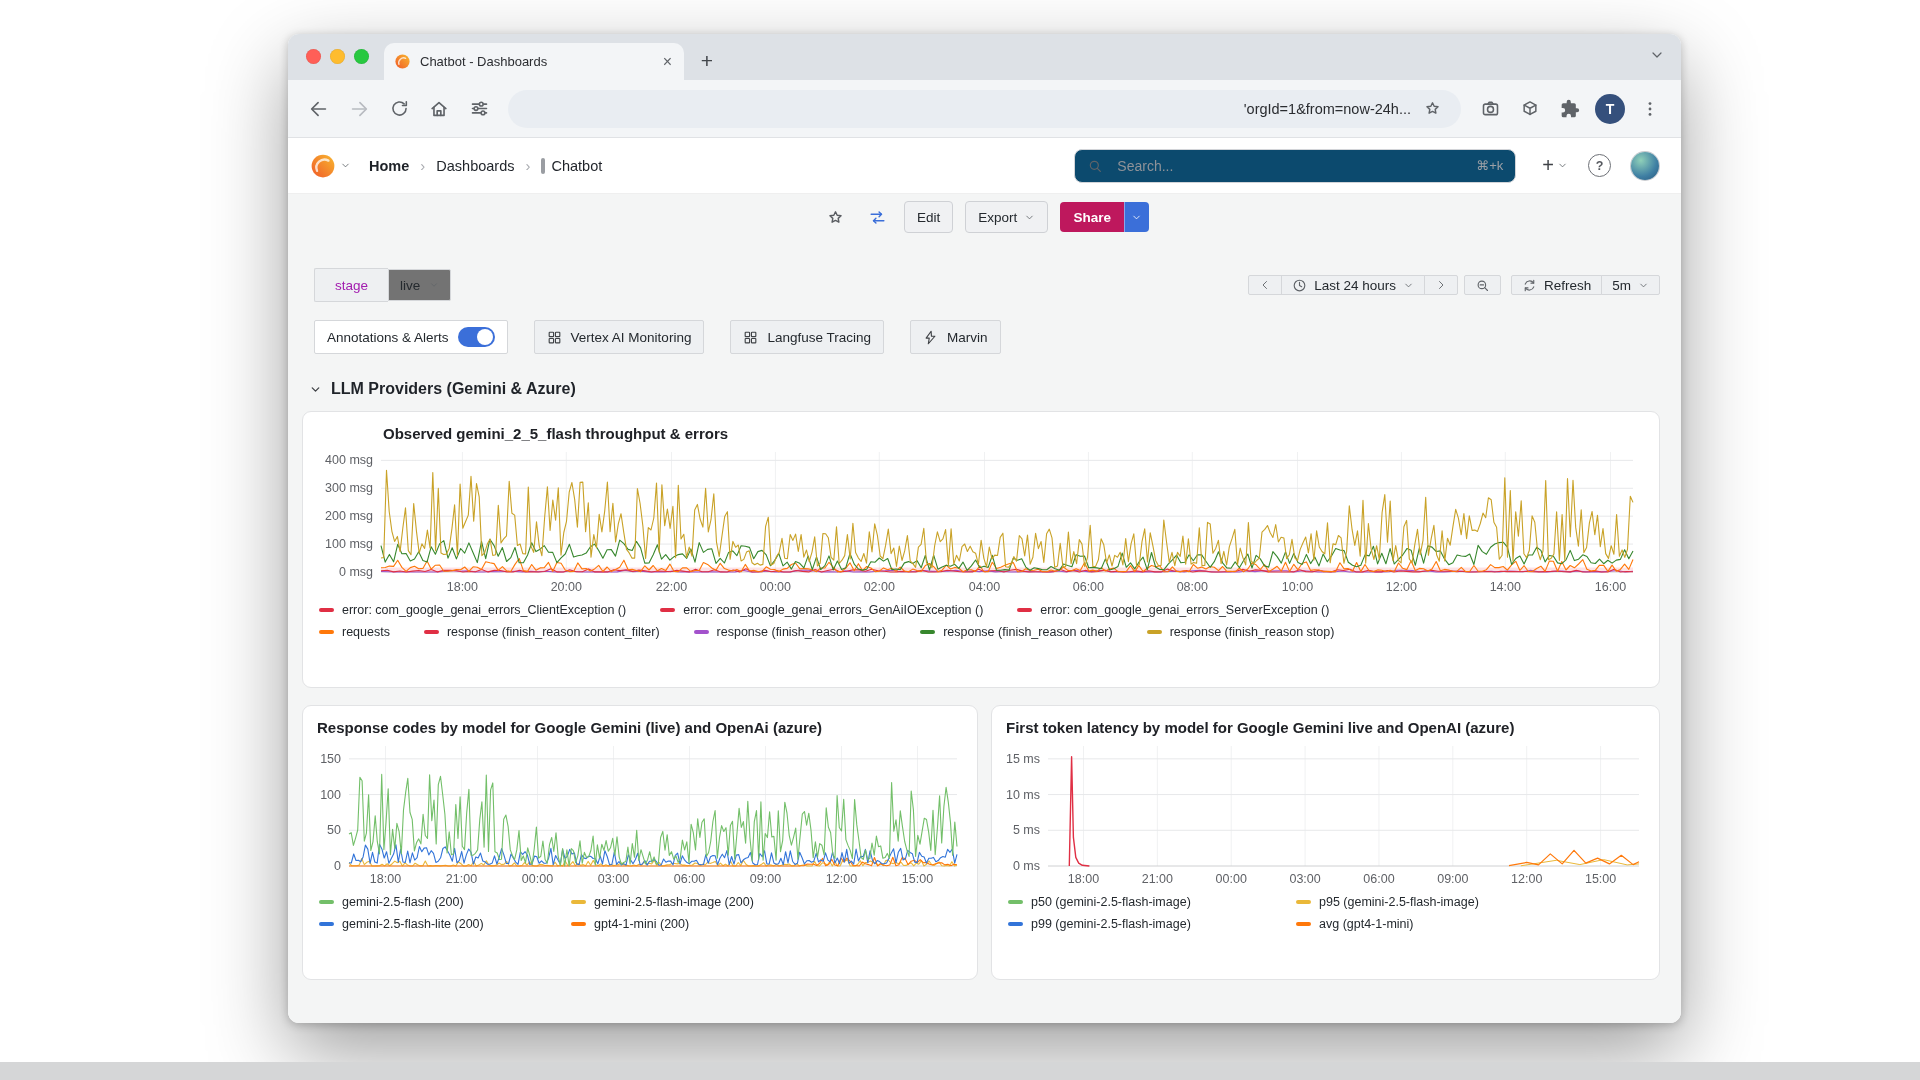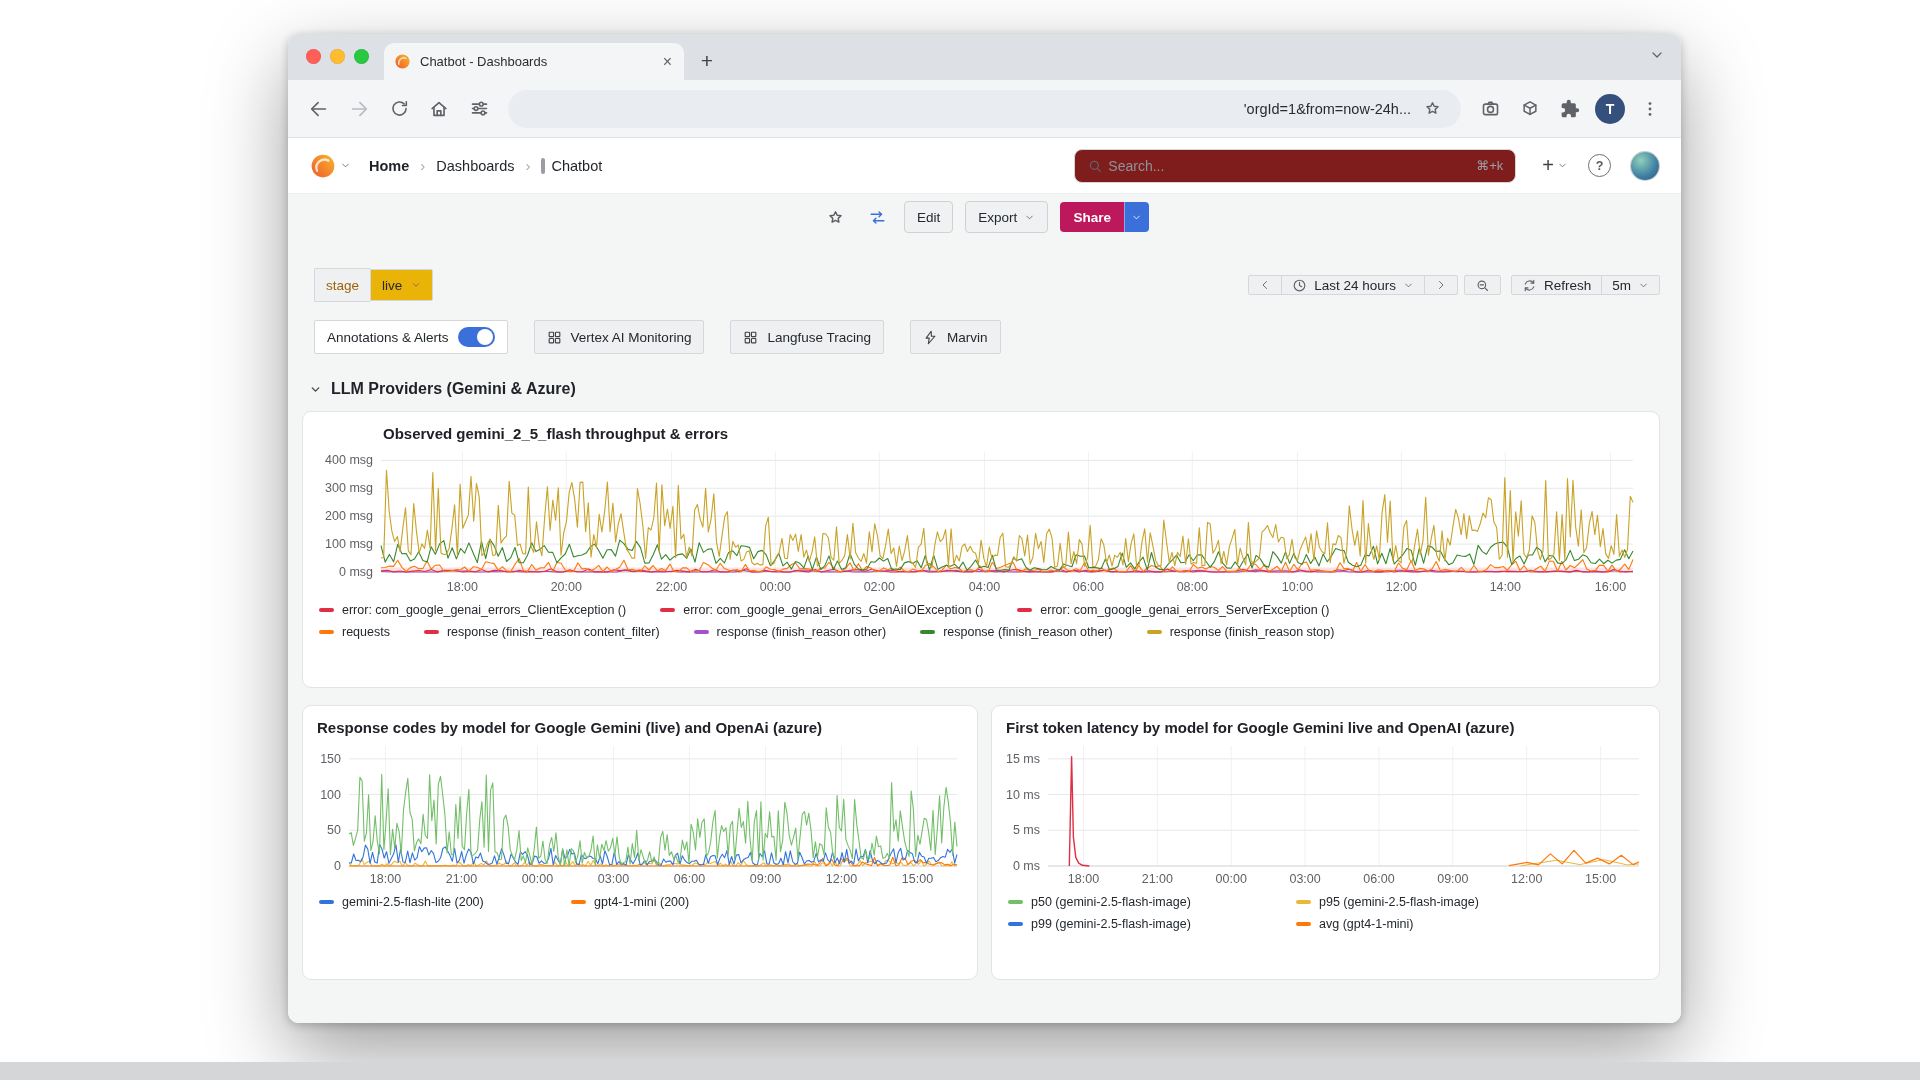--- a/index.html
+++ b/index.html
@@ -28,39 +28,39 @@
   .addr .ibtn{width:30px;height:30px;margin-left:6px}
   .avatar-browser{width:30px;height:30px;border-radius:50%;background:#35507c;color:#fff;display:flex;align-items:center;justify-content:center;font-size:14px;font-weight:700;margin:0 4px;flex:none}
 
   
   .gf-nav{height:56px;background:#fff;border-bottom:1px solid #efefef;display:flex;align-items:center;padding:0 22px;box-sizing:border-box}
   .gf-logo-wrap{display:flex;align-items:center;gap:4px}
   .crumbs{display:flex;align-items:center;gap:11px;margin-left:18px;font-size:14.5px;color:#1f2329}
   .crumb-home{font-weight:700}
   .crumb-sep{color:#a9abb0;font-size:15px}
   .crumb-icon{width:4px;height:16px;border-radius:2px;background:#9a9da2;display:inline-block;margin-right:6px;vertical-align:-3px}
-  .gf-search{margin-left:auto;width:442px;height:34px;border:1px solid #d2d4d8;border-radius:8px;background:#7f1d1d;display:flex;align-items:center;gap:5px;padding:0 12px;box-sizing:border-box}
+  .gf-search{margin-left:auto;width:442px;height:34px;border:1px solid #d2d4d8;border-radius:8px;background:#0c4a6e;display:flex;align-items:center;gap:14px;padding:0 12px;box-sizing:border-box}
   .gf-search-ph{font-size:14px;color:#8f9298}
   .gf-search-kbd{margin-left:auto;font-size:13px;color:#9ca0a6}
   .gf-nav-right{display:flex;align-items:center;gap:20px;margin-left:26px}
   .plusbtn{display:flex;align-items:center;gap:3px;font-size:20px;color:#3f4247}
   .helpc{width:21px;height:21px;border:1.6px solid #6d7076;border-radius:50%;display:flex;align-items:center;justify-content:center;font-size:12.5px;color:#55585e;font-weight:700}
   .gf-avatar{width:28px;height:28px;border-radius:50%;background:radial-gradient(circle at 35% 30%,#8fd0b9,#3f7fa3 60%,#28577c);box-shadow:0 0 0 1px #c9cbcf}
 
   .gf-subnav{height:46px;background:#f4f5f5;display:flex;align-items:center;justify-content:center;gap:12px;padding:0 22px;box-sizing:border-box}
   .gbtn{height:30px;display:flex;align-items:center;gap:7px;padding:0 12px;background:#f0f1f3;border:1px solid #cfd1d5;border-radius:4px;font-size:13.5px;color:#24292e}
   .share{display:flex;height:30px;border-radius:4px;overflow:hidden}
   .share-main{background:#be185d;color:#fff;display:flex;align-items:center;padding:0 13px;font-size:13.5px;font-weight:600}
   .share-chev{background:#3b6fd9;border-left:1px solid rgba(255,255,255,.4);width:24px;display:flex;align-items:center;justify-content:center}
 
   
   .dash{background:#f4f5f5;height:783px;padding:28px 21px 0 14px;box-sizing:border-box}
   .controls-row{display:flex;align-items:center;margin-left:12px}
-  .varlabel{height:34px;display:flex;align-items:center;padding:0 11px;background:#eef0f2;border:1px solid #d5d7da;border-right:0;border-radius:2px 0 0 2px;font-size:13.5px;color:#a16207;box-sizing:border-box}
-  .varvalue{height:32px;display:flex;align-items:center;gap:9px;padding:0 11px;background:#eab308;border:1px solid #d5d7da;border-radius:0 2px 2px 0;font-size:13.5px;color:#24292e;box-sizing:border-box}
+  .varlabel{height:34px;display:flex;align-items:center;padding:0 20px;background:#eef0f2;border:1px solid #d5d7da;border-right:0;border-radius:2px 0 0 2px;font-size:13.5px;color:#a21caf;box-sizing:border-box}
+  .varvalue{height:32px;display:flex;align-items:center;gap:9px;padding:0 11px;background:#737373;border:1px solid #d5d7da;border-radius:0 2px 2px 0;font-size:13.5px;color:#24292e;box-sizing:border-box}
   .tp{margin-left:auto;display:flex;align-items:center}
   .tbtn{height:20px;display:flex;align-items:center;gap:7px;padding:0 10px;background:#eef0f2;border:1px solid #d5d7da;font-size:13.5px;color:#24292e;box-sizing:border-box}
   .tbtn+.tbtn{margin-left:-1px}
   .rfirst{border-radius:2px 0 0 2px}.rlast{border-radius:0 2px 2px 0}.rall{border-radius:2px}
   .gap6{width:6px}.gap10{width:10px}
   .links-row{display:flex;gap:26px;margin:18px 0 0 12px}
   .linkbtn{height:34px;display:flex;align-items:center;gap:9px;padding:0 12px;background:#eef0f2;border:1px solid #d5d7da;border-radius:2px;font-size:13.5px;color:#24292e;box-sizing:border-box}
   .toggle{width:37px;height:20px;border-radius:10px;background:#3b6fd9;position:relative;flex:none}
   .toggle::after{content:"";position:absolute;right:2px;top:2px;width:16px;height:16px;border-radius:50%;background:#fff}
   .row-header{display:flex;align-items:center;gap:9px;margin:26px 0 0 7px;font-size:16px;font-weight:700;color:#1f2329}
@@ -472,20 +472,30 @@
                 <text x="608.48" y="143" text-anchor="middle" fill="#5f6166" font-size="12.5">15:00</text>
                 <polyline points="40.0,122.8 42.5,125.7 45.1,125.7 47.6,125.8 50.2,125.1 52.7,118.5 55.3,124.6 57.8,122.3 60.4,121.3 62.9,126.0 65.4,126.0 68.0,125.9 70.5,125.8 73.1,124.3 75.6,125.9 78.2,123.8 80.7,125.7 83.2,123.7 85.8,121.1 88.3,122.7 90.9,121.2 93.4,126.0 96.0,122.8 98.5,124.9 101.1,126.0 103.6,126.0 106.1,123.2 108.7,124.7 111.2,125.9 113.8,125.7 116.3,121.0 118.9,126.0 121.4,125.6 123.9,126.0 126.5,125.6 129.0,125.6 131.6,125.9 134.1,125.5 136.7,125.3 139.2,126.0 141.8,126.0 144.3,125.0 146.8,126.0 149.4,121.7 151.9,123.7 154.5,126.0 157.0,126.0 159.6,124.5 162.1,125.7 164.7,121.5 167.2,125.9 169.7,125.1 172.3,123.4 174.8,125.0 177.4,120.8 179.9,125.2 182.5,125.9 185.0,125.7 187.5,125.1 190.1,123.0 192.6,124.6 195.2,124.1 197.7,121.4 200.3,126.0 202.8,125.5 205.4,122.9 207.9,126.0 210.4,126.0 213.0,125.5 215.5,122.7 218.1,125.0 220.6,121.8 223.2,125.4 225.7,126.0 228.3,126.0 230.8,124.2 233.3,124.6 235.9,125.5 238.4,125.4 241.0,125.7 243.5,125.9 246.1,122.3 248.6,125.9 251.1,125.0 253.7,125.9 256.2,120.9 258.8,125.5 261.3,124.6 263.9,121.6 266.4,125.7 269.0,123.5 271.5,125.3 274.0,124.6 276.6,125.8 279.1,121.4 281.7,125.3 284.2,120.4 286.8,124.7 289.3,125.5 291.8,123.9 294.4,126.0 296.9,124.7 299.5,126.0 302.0,124.3 304.6,125.8 307.1,125.0 309.7,124.6 312.2,122.8 314.7,124.9 317.3,125.1 319.8,125.8 322.4,126.0 324.9,125.1 327.5,125.8 330.0,124.3 332.6,125.3 335.1,121.6 337.6,124.2 340.2,123.2 342.7,124.0 345.3,120.3 347.8,125.3 350.4,122.7 352.9,126.0 355.4,125.6 358.0,124.9 360.5,124.8 363.1,123.5 365.6,123.5 368.2,123.9 370.7,123.5 373.3,125.1 375.8,125.0 378.3,125.7 380.9,125.3 383.4,125.0 386.0,123.0 388.5,123.5 391.1,125.6 393.6,124.1 396.2,125.0 398.7,122.2 401.2,123.4 403.8,122.5 406.3,121.5 408.9,125.7 411.4,123.1 414.0,125.7 416.5,124.1 419.0,126.0 421.6,121.3 424.1,126.0 426.7,126.0 429.2,122.5 431.8,125.6 434.3,120.3 436.9,124.2 439.4,126.0 441.9,126.0 444.5,125.6 447.0,126.0 449.6,125.9 452.1,124.6 454.7,122.7 457.2,126.0 459.7,124.7 462.3,125.1 464.8,125.9 467.4,124.3 469.9,126.0 472.5,125.2 475.0,124.3 477.6,124.6 480.1,124.0 482.6,125.9 485.2,125.8 487.7,123.6 490.3,126.0 492.8,125.3 495.4,124.7 497.9,125.9 500.5,126.0 503.0,126.0 505.5,121.4 508.1,125.8 510.6,125.9 513.2,122.8 515.7,123.6 518.3,125.1 520.8,121.5 523.3,126.0 525.9,121.2 528.4,126.0 531.0,126.0 533.5,120.9 536.1,121.1 538.6,119.7 541.2,126.0 543.7,126.0 546.2,126.0 548.8,124.2 551.3,120.7 553.9,125.7 556.4,122.6 559.0,122.2 561.5,121.1 564.1,122.6 566.6,123.2 569.1,125.7 571.7,123.3 574.2,125.7 576.8,120.6 579.3,120.0 581.9,123.0 584.4,123.6 586.9,122.6 589.5,123.8 592.0,122.2 594.6,125.5 597.1,125.4 599.7,123.9 602.2,122.8 604.8,125.8 607.3,123.0 609.8,124.2 612.4,120.6 614.9,126.0 617.5,124.3 620.0,121.0 622.6,124.5 625.1,125.5 627.6,123.5 630.2,122.0 632.7,125.8 635.3,126.0 637.8,125.5 640.4,126.0 642.9,121.7 645.5,126.0 648.0,125.0" fill="none" stroke="#eab839" stroke-width="1.1" stroke-linejoin="round"></polyline>
                 <polyline points="40.0,126.0 43.1,126.0 46.1,126.0 49.2,126.0 52.2,126.0 55.3,126.0 58.3,126.0 61.4,126.0 64.4,126.0 67.5,126.0 70.6,126.0 73.6,126.0 76.7,126.0 79.7,126.0 82.8,126.0 85.8,126.0 88.9,126.0 91.9,126.0 95.0,126.0 98.1,126.0 101.1,126.0 104.2,126.0 107.2,126.0 110.3,126.0 113.3,126.0 116.4,126.0 119.4,126.0 122.5,126.0 125.5,126.0 128.6,126.0 131.7,126.0 134.7,126.0 137.8,126.0 140.8,126.0 143.9,126.0 146.9,126.0 150.0,126.0 153.0,126.0 156.1,126.0 159.2,126.0 162.2,126.0 165.3,126.0 168.3,126.0 171.4,126.0 174.4,126.0 177.5,126.0 180.5,126.0 183.6,126.0 186.7,126.0 189.7,126.0 192.8,126.0 195.8,126.0 198.9,126.0 201.9,126.0 205.0,126.0 208.0,126.0 211.1,126.0 214.2,126.0 217.2,126.0 220.3,126.0 223.3,126.0 226.4,126.0 229.4,126.0 232.5,126.0 235.5,126.0 238.6,126.0 241.6,126.0 244.7,126.0 247.8,126.0 250.8,126.0 253.9,126.0 256.9,126.0 260.0,126.0 263.0,126.0 266.1,126.0 269.1,126.0 272.2,126.0 275.3,126.0 278.3,126.0 281.4,126.0 284.4,126.0 287.5,126.0 290.5,126.0 293.6,126.0 296.6,126.0 299.7,126.0 302.8,126.0 305.8,126.0 308.9,126.0 311.9,126.0 315.0,126.0 318.0,126.0 321.1,126.0 324.1,126.0 327.2,126.0 330.3,126.0 333.3,126.0 336.4,126.0 339.4,126.0 342.5,126.0 345.5,126.0 348.6,126.0 351.6,126.0 354.7,126.0 357.7,126.0 360.8,126.0 363.9,126.0 366.9,126.0 370.0,126.0 373.0,126.0 376.1,126.0 379.1,126.0 382.2,126.0 385.2,126.0 388.3,126.0 391.4,126.0 394.4,126.0 397.5,126.0 400.5,126.0 403.6,126.0 406.6,126.0 409.7,126.0 412.7,126.0 415.8,126.0 418.9,126.0 421.9,126.0 425.0,126.0 428.0,126.0 431.1,126.0 434.1,126.0 437.2,126.0 440.2,126.0 443.3,126.0 446.4,126.0 449.4,126.0 452.5,126.0 455.5,126.0 458.6,126.0 461.6,126.0 464.7,126.0 467.7,126.0 470.8,126.0 473.8,126.0 476.9,126.0 480.0,126.0 483.0,126.0 486.1,126.0 489.1,126.0 492.2,125.7 495.2,125.6 498.3,124.1 501.3,124.2 504.4,124.1 507.5,125.5 510.5,123.5 513.6,118.4 516.6,125.8 519.7,124.4 522.7,119.3 525.8,125.0 528.8,125.8 531.9,118.1 535.0,121.9 538.0,118.2 541.1,121.1 544.1,125.8 547.2,125.6 550.2,126.0 553.3,122.1 556.3,123.7 559.4,124.6 562.5,125.8 565.5,117.5 568.6,125.9 571.6,123.8 574.7,125.3 577.7,125.8 580.8,125.0 583.8,117.2 586.9,125.8 589.9,124.7 593.0,117.8 596.1,118.6 599.1,124.7 602.2,121.2 605.2,120.3 608.3,122.5 611.3,119.6 614.4,122.8 617.4,122.4 620.5,124.2 623.6,125.0 626.6,123.7 629.7,122.9 632.7,122.7 635.8,124.9 638.8,124.2 641.9,125.8 644.9,124.3 648.0,124.8" fill="none" stroke="#ff780a" stroke-width="1.1" stroke-linejoin="round"></polyline>
                 <polyline points="40.0,122.8 42.3,123.0 44.7,114.0 47.0,120.5 49.4,120.3 51.7,121.8 54.1,116.9 56.4,105.1 58.8,109.1 61.1,123.3 63.5,112.4 65.8,122.0 68.2,123.1 70.5,104.3 72.9,108.9 75.2,118.0 77.6,111.8 79.9,123.3 82.3,118.5 84.6,114.1 86.9,104.7 89.3,122.1 91.6,109.1 94.0,122.0 96.3,122.4 98.7,111.0 101.0,122.8 103.4,112.9 105.7,120.1 108.1,117.7 110.4,106.5 112.8,111.7 115.1,108.1 117.5,107.7 119.8,114.9 122.2,110.7 124.5,113.4 126.9,122.4 129.2,121.3 131.6,117.8 133.9,108.5 136.2,106.9 138.6,111.0 140.9,115.2 143.3,121.3 145.6,108.4 148.0,122.8 150.3,120.3 152.7,111.5 155.0,123.2 157.4,114.6 159.7,109.0 162.1,112.4 164.4,124.1 166.8,117.0 169.1,118.0 171.5,113.1 173.8,121.0 176.2,122.0 178.5,124.1 180.8,124.2 183.2,123.1 185.5,115.8 187.9,124.0 190.2,117.4 192.6,108.6 194.9,114.9 197.3,123.4 199.6,123.5 202.0,114.1 204.3,118.1 206.7,122.1 209.0,124.3 211.4,111.9 213.7,114.3 216.1,111.7 218.4,115.0 220.8,124.5 223.1,123.8 225.5,116.1 227.8,116.8 230.1,123.3 232.5,120.9 234.8,123.2 237.2,123.2 239.5,118.5 241.9,108.3 244.2,124.7 246.6,115.6 248.9,119.8 251.3,124.3 253.6,109.5 256.0,118.4 258.3,116.4 260.7,109.4 263.0,114.1 265.4,112.9 267.7,123.9 270.1,124.7 272.4,114.5 274.7,117.9 277.1,118.6 279.4,116.4 281.8,116.4 284.1,118.5 286.5,118.7 288.8,123.8 291.2,115.9 293.5,124.0 295.9,110.7 298.2,116.5 300.6,124.8 302.9,124.5 305.3,112.2 307.6,124.4 310.0,121.5 312.3,125.0 314.7,123.6 317.0,125.1 319.4,114.7 321.7,120.0 324.0,123.8 326.4,119.5 328.7,113.2 331.1,124.7 333.4,124.0 335.8,120.5 338.1,125.1 340.5,121.2 342.8,121.2 345.2,119.5 347.5,121.7 349.9,125.2 352.2,124.9 354.6,119.0 356.9,122.2 359.3,121.0 361.6,121.1 364.0,124.8 366.3,115.3 368.6,113.2 371.0,123.9 373.3,115.8 375.7,120.2 378.0,122.6 380.4,123.7 382.7,121.3 385.1,121.3 387.4,120.2 389.8,124.3 392.1,124.7 394.5,124.5 396.8,114.7 399.2,123.2 401.5,116.7 403.9,115.5 406.2,115.8 408.6,124.6 410.9,118.3 413.3,114.2 415.6,117.7 417.9,110.6 420.3,124.6 422.6,116.5 425.0,124.2 427.3,115.1 429.7,114.6 432.0,122.9 434.4,119.8 436.7,118.3 439.1,117.4 441.4,112.5 443.8,123.0 446.1,124.8 448.5,124.5 450.8,113.5 453.2,116.7 455.5,110.8 457.9,123.9 460.2,124.0 462.5,112.9 464.9,123.1 467.2,124.2 469.6,123.7 471.9,118.3 474.3,124.7 476.6,111.7 479.0,122.9 481.3,110.8 483.7,121.5 486.0,124.4 488.4,123.3 490.7,112.2 493.1,117.7 495.4,124.0 497.8,120.7 500.1,120.5 502.5,122.2 504.8,121.2 507.2,113.3 509.5,121.9 511.8,119.9 514.2,121.3 516.5,112.9 518.9,120.1 521.2,121.9 523.6,112.0 525.9,123.0 528.3,118.0 530.6,123.8 533.0,112.6 535.3,122.1 537.7,109.3 540.0,123.3 542.4,121.2 544.7,124.1 547.1,109.1 549.4,121.0 551.8,116.2 554.1,116.8 556.4,109.3 558.8,122.8 561.1,110.7 563.5,120.4 565.8,123.8 568.2,120.6 570.5,121.6 572.9,123.7 575.2,123.8 577.6,122.9 579.9,118.3 582.3,112.9 584.6,108.8 587.0,122.8 589.3,112.3 591.7,108.4 594.0,119.9 596.4,118.8 598.7,110.3 601.1,112.5 603.4,113.8 605.7,122.1 608.1,122.6 610.4,112.4 612.8,116.2 615.1,117.0 617.5,123.1 619.8,118.3 622.2,118.2 624.5,117.4 626.9,121.8 629.2,120.6 631.6,117.7 633.9,116.5 636.3,117.2 638.6,109.3 641.0,112.3 643.3,109.1 645.7,123.1 648.0,114.4" fill="none" stroke="#3274d9" stroke-width="1.1" stroke-linejoin="round"></polyline>
                 <polyline points="40.0,94.0 42.2,92.7 44.4,105.4 46.5,98.3 48.7,90.0 50.9,37.3 53.1,40.8 55.3,101.1 57.4,93.2 59.6,54.8 61.8,110.5 64.0,101.6 66.2,75.9 68.3,101.7 70.5,113.9 72.7,34.4 74.9,109.8 77.0,82.6 79.2,48.8 81.4,114.8 83.6,89.4 85.8,108.6 87.9,83.3 90.1,91.6 92.3,113.9 94.5,70.0 96.7,52.1 98.8,38.4 101.0,72.5 103.2,79.4 105.4,110.9 107.6,102.5 109.7,98.9 111.9,103.9 114.1,74.4 116.3,95.5 118.5,98.5 120.6,34.9 122.8,80.6 125.0,60.1 127.2,103.9 129.3,44.7 131.5,36.3 133.7,54.8 135.9,74.3 138.1,113.0 140.2,91.8 142.4,114.7 144.6,113.8 146.8,64.5 149.0,98.5 151.1,56.7 153.3,106.2 155.5,109.6 157.7,72.8 159.9,49.2 162.0,115.1 164.2,115.2 166.4,113.3 168.6,109.9 170.8,79.4 172.9,61.8 175.1,107.1 177.3,35.0 179.5,111.5 181.6,49.9 183.8,42.9 186.0,111.8 188.2,113.0 190.4,119.5 192.5,119.2 194.7,79.3 196.9,75.1 199.1,86.4 201.3,109.9 203.4,115.4 205.6,119.5 207.8,109.9 210.0,90.5 212.2,120.4 214.3,115.9 216.5,122.9 218.7,107.8 220.9,115.9 223.1,124.7 225.2,109.0 227.4,87.1 229.6,118.1 231.8,116.3 233.9,101.0 236.1,119.5 238.3,123.2 240.5,104.7 242.7,97.5 244.8,111.5 247.0,92.8 249.2,116.7 251.4,125.6 253.6,108.5 255.7,125.9 257.9,109.7 260.1,125.9 262.3,108.5 264.5,110.9 266.6,122.7 268.8,115.8 271.0,100.9 273.2,123.3 275.4,112.4 277.5,117.5 279.7,116.8 281.9,110.5 284.1,96.0 286.3,125.3 288.4,104.8 290.6,118.1 292.8,104.3 295.0,110.4 297.1,100.5 299.3,111.2 301.5,107.8 303.7,98.3 305.9,115.3 308.0,96.7 310.2,117.1 312.4,124.4 314.6,122.5 316.8,121.6 318.9,107.1 321.1,124.2 323.3,103.5 325.5,117.3 327.7,90.3 329.8,120.5 332.0,109.7 334.2,116.8 336.4,123.9 338.6,119.7 340.7,111.7 342.9,122.3 345.1,116.9 347.3,124.3 349.4,122.9 351.6,97.5 353.8,91.4 356.0,110.2 358.2,94.7 360.3,115.4 362.5,111.7 364.7,119.2 366.9,115.8 369.1,122.4 371.2,118.6 373.4,100.1 375.6,110.0 377.8,101.9 380.0,123.0 382.1,84.2 384.3,92.7 386.5,109.9 388.7,78.8 390.9,97.4 393.0,82.2 395.2,78.9 397.4,116.4 399.6,112.5 401.7,101.5 403.9,81.5 406.1,70.5 408.3,118.3 410.5,97.7 412.6,85.6 414.8,91.5 417.0,87.7 419.2,115.2 421.4,85.4 423.5,81.2 425.7,118.9 427.9,94.3 430.1,68.4 432.3,87.4 434.4,81.6 436.6,103.2 438.8,61.2 441.0,98.2 443.2,121.1 445.3,81.6 447.5,70.6 449.7,119.4 451.9,61.9 454.1,120.2 456.2,93.5 458.4,97.6 460.6,71.7 462.8,97.0 464.9,96.4 467.1,120.3 469.3,70.8 471.5,111.7 473.7,100.3 475.8,62.2 478.0,73.2 480.2,95.3 482.4,105.1 484.6,97.1 486.7,88.1 488.9,119.2 491.1,96.5 493.3,74.2 495.5,71.5 497.6,85.1 499.8,73.2 502.0,90.1 504.2,117.7 506.4,101.9 508.5,117.2 510.7,103.6 512.9,105.2 515.1,114.9 517.2,67.9 519.4,87.3 521.6,92.5 523.8,114.2 526.0,118.6 528.1,55.6 530.3,87.5 532.5,91.0 534.7,59.2 536.9,99.6 539.0,105.4 541.2,110.4 543.4,118.7 545.6,59.6 547.8,84.9 549.9,100.3 552.1,117.5 554.3,119.4 556.5,110.0 558.7,119.4 560.8,118.6 563.0,103.0 565.2,115.2 567.4,96.1 569.5,106.7 571.7,105.9 573.9,118.3 576.1,117.5 578.3,113.4 580.4,118.4 582.6,42.5 584.8,91.2 587.0,79.8 589.2,101.1 591.3,70.9 593.5,86.8 595.7,101.5 597.9,110.1 600.1,116.4 602.2,51.0 604.4,69.8 606.6,116.5 608.8,95.4 611.0,104.2 613.1,91.3 615.3,78.2 617.5,79.5 619.7,92.4 621.8,110.5 624.0,70.3 626.2,114.8 628.4,88.3 630.6,55.8 632.7,103.0 634.9,66.5 637.1,47.3 639.3,62.1 641.5,82.6 643.6,115.3 645.8,82.0 648.0,106.5" fill="none" stroke="#73bf69" stroke-width="1.1" stroke-linejoin="round"></polyline>
               </svg>
           </div>
           <div class="legend">
               <div class="lrow">
                 <span class="litem">
+                  <span class="lmark" style="background: rgb(115, 191, 105);"></span>
+                  <span>gemini-2.5-flash (200)</span>
+                </span>
+                <span class="litem">
+                  <span class="lmark" style="background: rgb(234, 184, 57);"></span>
+                  <span>gemini-2.5-flash-image (200)</span>
+                </span>
+              </div>
+              <div class="lrow">
+                <span class="litem">
                   <span class="lmark" style="background: rgb(50, 116, 217);"></span>
                   <span>gemini-2.5-flash-lite (200)</span>
                 </span>
                 <span class="litem">
                   <span class="lmark" style="background: rgb(255, 120, 10);"></span>
                   <span>gpt4-1-mini (200)</span>
                 </span>
               </div>
             </div>
         </div>

